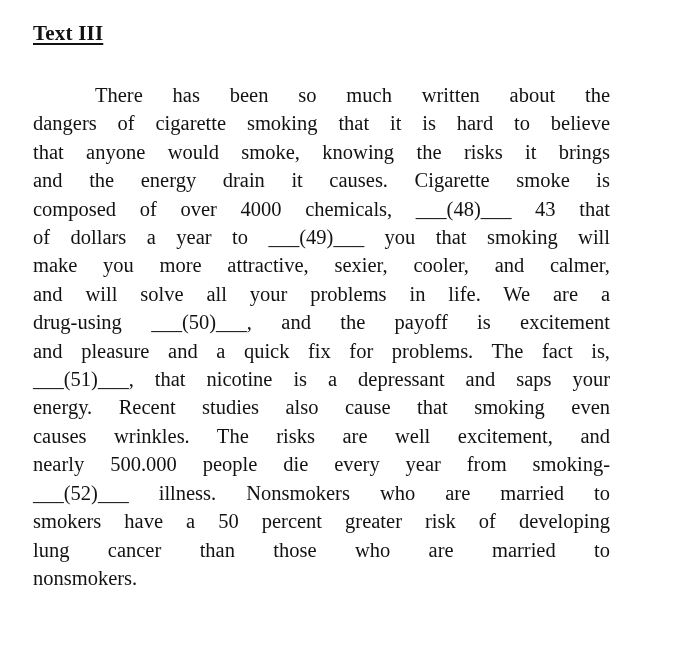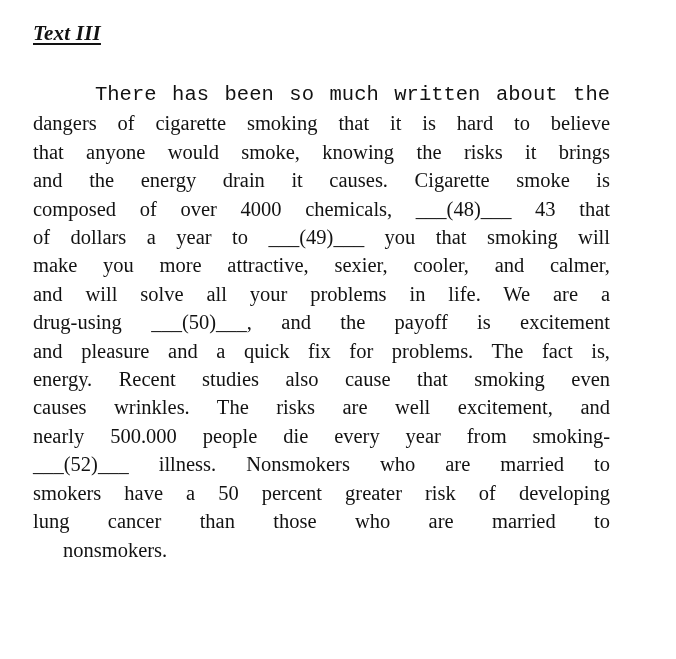--- a/index.html
+++ b/index.html
@@ -19,60 +19,58 @@
   }
   .heading {
     margin: 0;
     font-size: 21px;
     line-height: 22px;
     font-weight: bold;
     text-decoration: underline;
     text-decoration-thickness: 2px;
     text-underline-offset: 3px;
     letter-spacing: 0.2px;
-    font-style: italic;
   }
   .para {
     margin-top: 37px;
     width: 577px;
     font-size: 20.5px;
     line-height: 28.4px;
   }
   .line {
     white-space: nowrap;
     text-align: justify;
     text-align-last: justify;
     word-spacing: 0.5px;
   }
   .line.indent {
     text-indent: 62px;
-    font-family: Liberation Mono, monospace;
   }
   .line.last {
     text-align: left;
     text-align-last: left;
-    margin-left: 30px;
   }
 </style>
 </head>
 <body>
 
 <div class="page">
   <h1 class="heading">Text III</h1>
   <div class="para">
     <div class="line indent">There has been so much written about the</div>
     <div class="line">dangers of cigarette smoking that it is hard to believe</div>
     <div class="line">that anyone would smoke, knowing the risks it brings</div>
     <div class="line">and the energy drain it causes. Cigarette smoke is</div>
     <div class="line">composed of over 4000 chemicals, ___(48)___ 43 that</div>
     <div class="line">of dollars a year to ___(49)___ you that smoking will</div>
     <div class="line">make you more attractive, sexier, cooler, and calmer,</div>
     <div class="line">and will solve all your problems in life. We are a</div>
     <div class="line">drug-using ___(50)___, and the payoff is excitement</div>
     <div class="line">and pleasure and a quick fix for problems. The fact is,</div>
+    <div class="line">___(51)___, that nicotine is a depressant and saps your</div>
     <div class="line">energy. Recent studies also cause that smoking even</div>
     <div class="line">causes wrinkles. The risks are well excitement, and</div>
     <div class="line">nearly 500.000 people die every year from smoking-</div>
     <div class="line">___(52)___ illness. Nonsmokers who are married to</div>
     <div class="line">smokers have a 50 percent greater risk of developing</div>
     <div class="line">lung cancer than those who are married to</div>
     <div class="line last">nonsmokers.</div>
   </div>
 </div>
 

